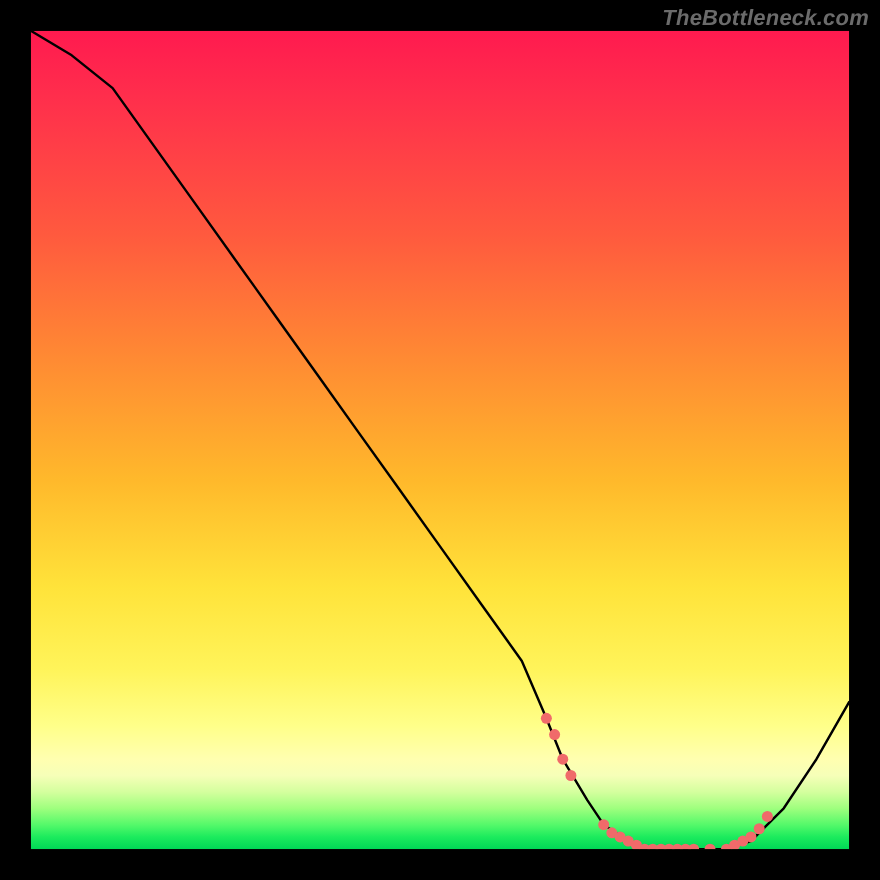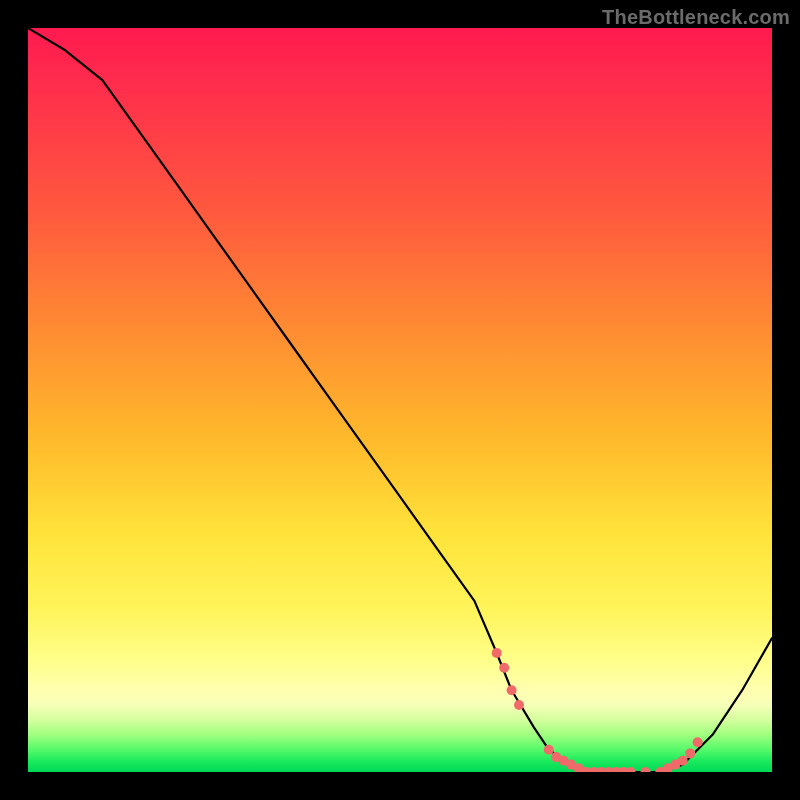--- a/index.html
+++ b/index.html
@@ -54,20 +54,21 @@
   }
   .watermark {
     position: absolute;
     top: 6px;
     right: 10px;
     color: #6b6b6b;
     font-size: 20px;
     font-weight: 600;
     letter-spacing: 0.2px;
     user-select: none;
+    font-style: italic;
   }
 </style>
 </head>
 <body>
 
 <div class="frame">
   <div class="watermark">TheBottleneck.com</div>
 
   <div class="plot">
     <div class="gradient"></div>

